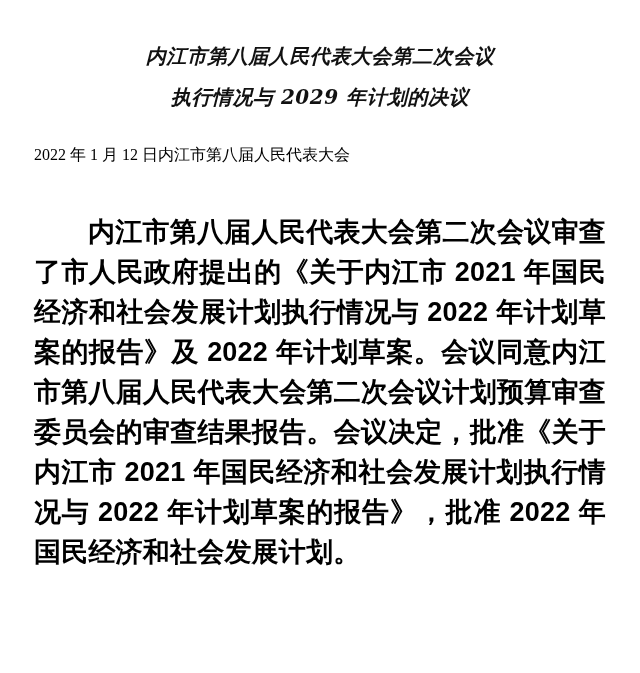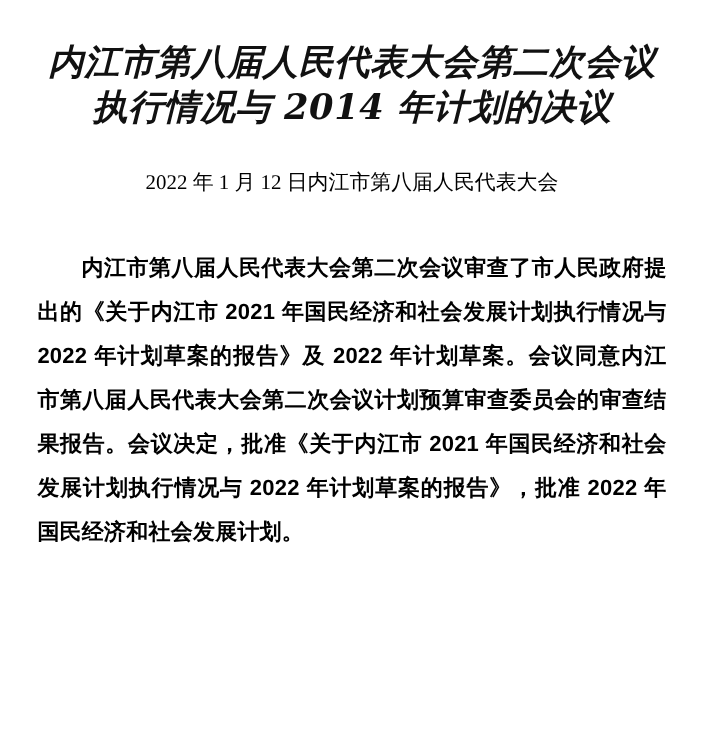--- a/index.html
+++ b/index.html
@@ -19,66 +19,66 @@
     height: 673px;
     box-sizing: border-box;
     padding: 28px 34px 0 34px;
     position: relative;
   }
   .doc-title {
     text-align: center;
     font-family: "DejaVu Serif", serif;
     font-weight: bold;
     font-style: italic;
-    font-size: 32px;
+    font-size: 20px;
     line-height: 41px;
     letter-spacing: 0.5px;
     color: #111111;
     margin: 0 0 0 0;
     padding-top: 8px;
   }
   .doc-title .tline {
     display: block;
     white-space: nowrap;
   }
   .doc-subtitle {
-    text-align: center;
+    text-align: left;
     font-family: "Liberation Serif", serif;
-    font-size: 19px;
+    font-size: 16px;
     line-height: 34px;
     color: #000000;
-    margin-top: 32px;
+    margin-top: 20px;
   }
   .doc-subtitle .sline {
     display: block;
   }
   .doc-body {
     margin-top: 40px;
     font-family: "Liberation Sans", sans-serif;
     font-weight: bold;
-    font-size: 20px;
+    font-size: 27px;
     line-height: 40px;
     text-align: justify;
     text-align-last: left;
     letter-spacing: 0.2px;
     color: #000000;
   }
   .doc-body p {
     margin: 0;
     text-indent: 2em;
   }
 </style>
 </head>
 <body>
 
 <div class="page">
 
   <h1 class="doc-title">
     <span class="tline">内江市第八届人民代表大会第二次会议</span>
-    <span class="tline">执行情况与 2014 年计划的决议</span>
+    <span class="tline">执行情况与 2029 年计划的决议</span>
   </h1>
 
   <div class="doc-subtitle">
     <span class="sline">2022 年 1 月 12 日内江市第八届人民代表大会</span>
   </div>
 
   <div class="doc-body">
     <p>内江市第八届人民代表大会第二次会议审查了市人民政府提出的《关于内江市 2021 年国民经济和社会发展计划执行情况与 2022 年计划草案的报告》及 2022 年计划草案。会议同意内江市第八届人民代表大会第二次会议计划预算审查委员会的审查结果报告。会议决定，批准《关于内江市 2021 年国民经济和社会发展计划执行情况与 2022 年计划草案的报告》，批准 2022 年国民经济和社会发展计划。</p>
   </div>
 

